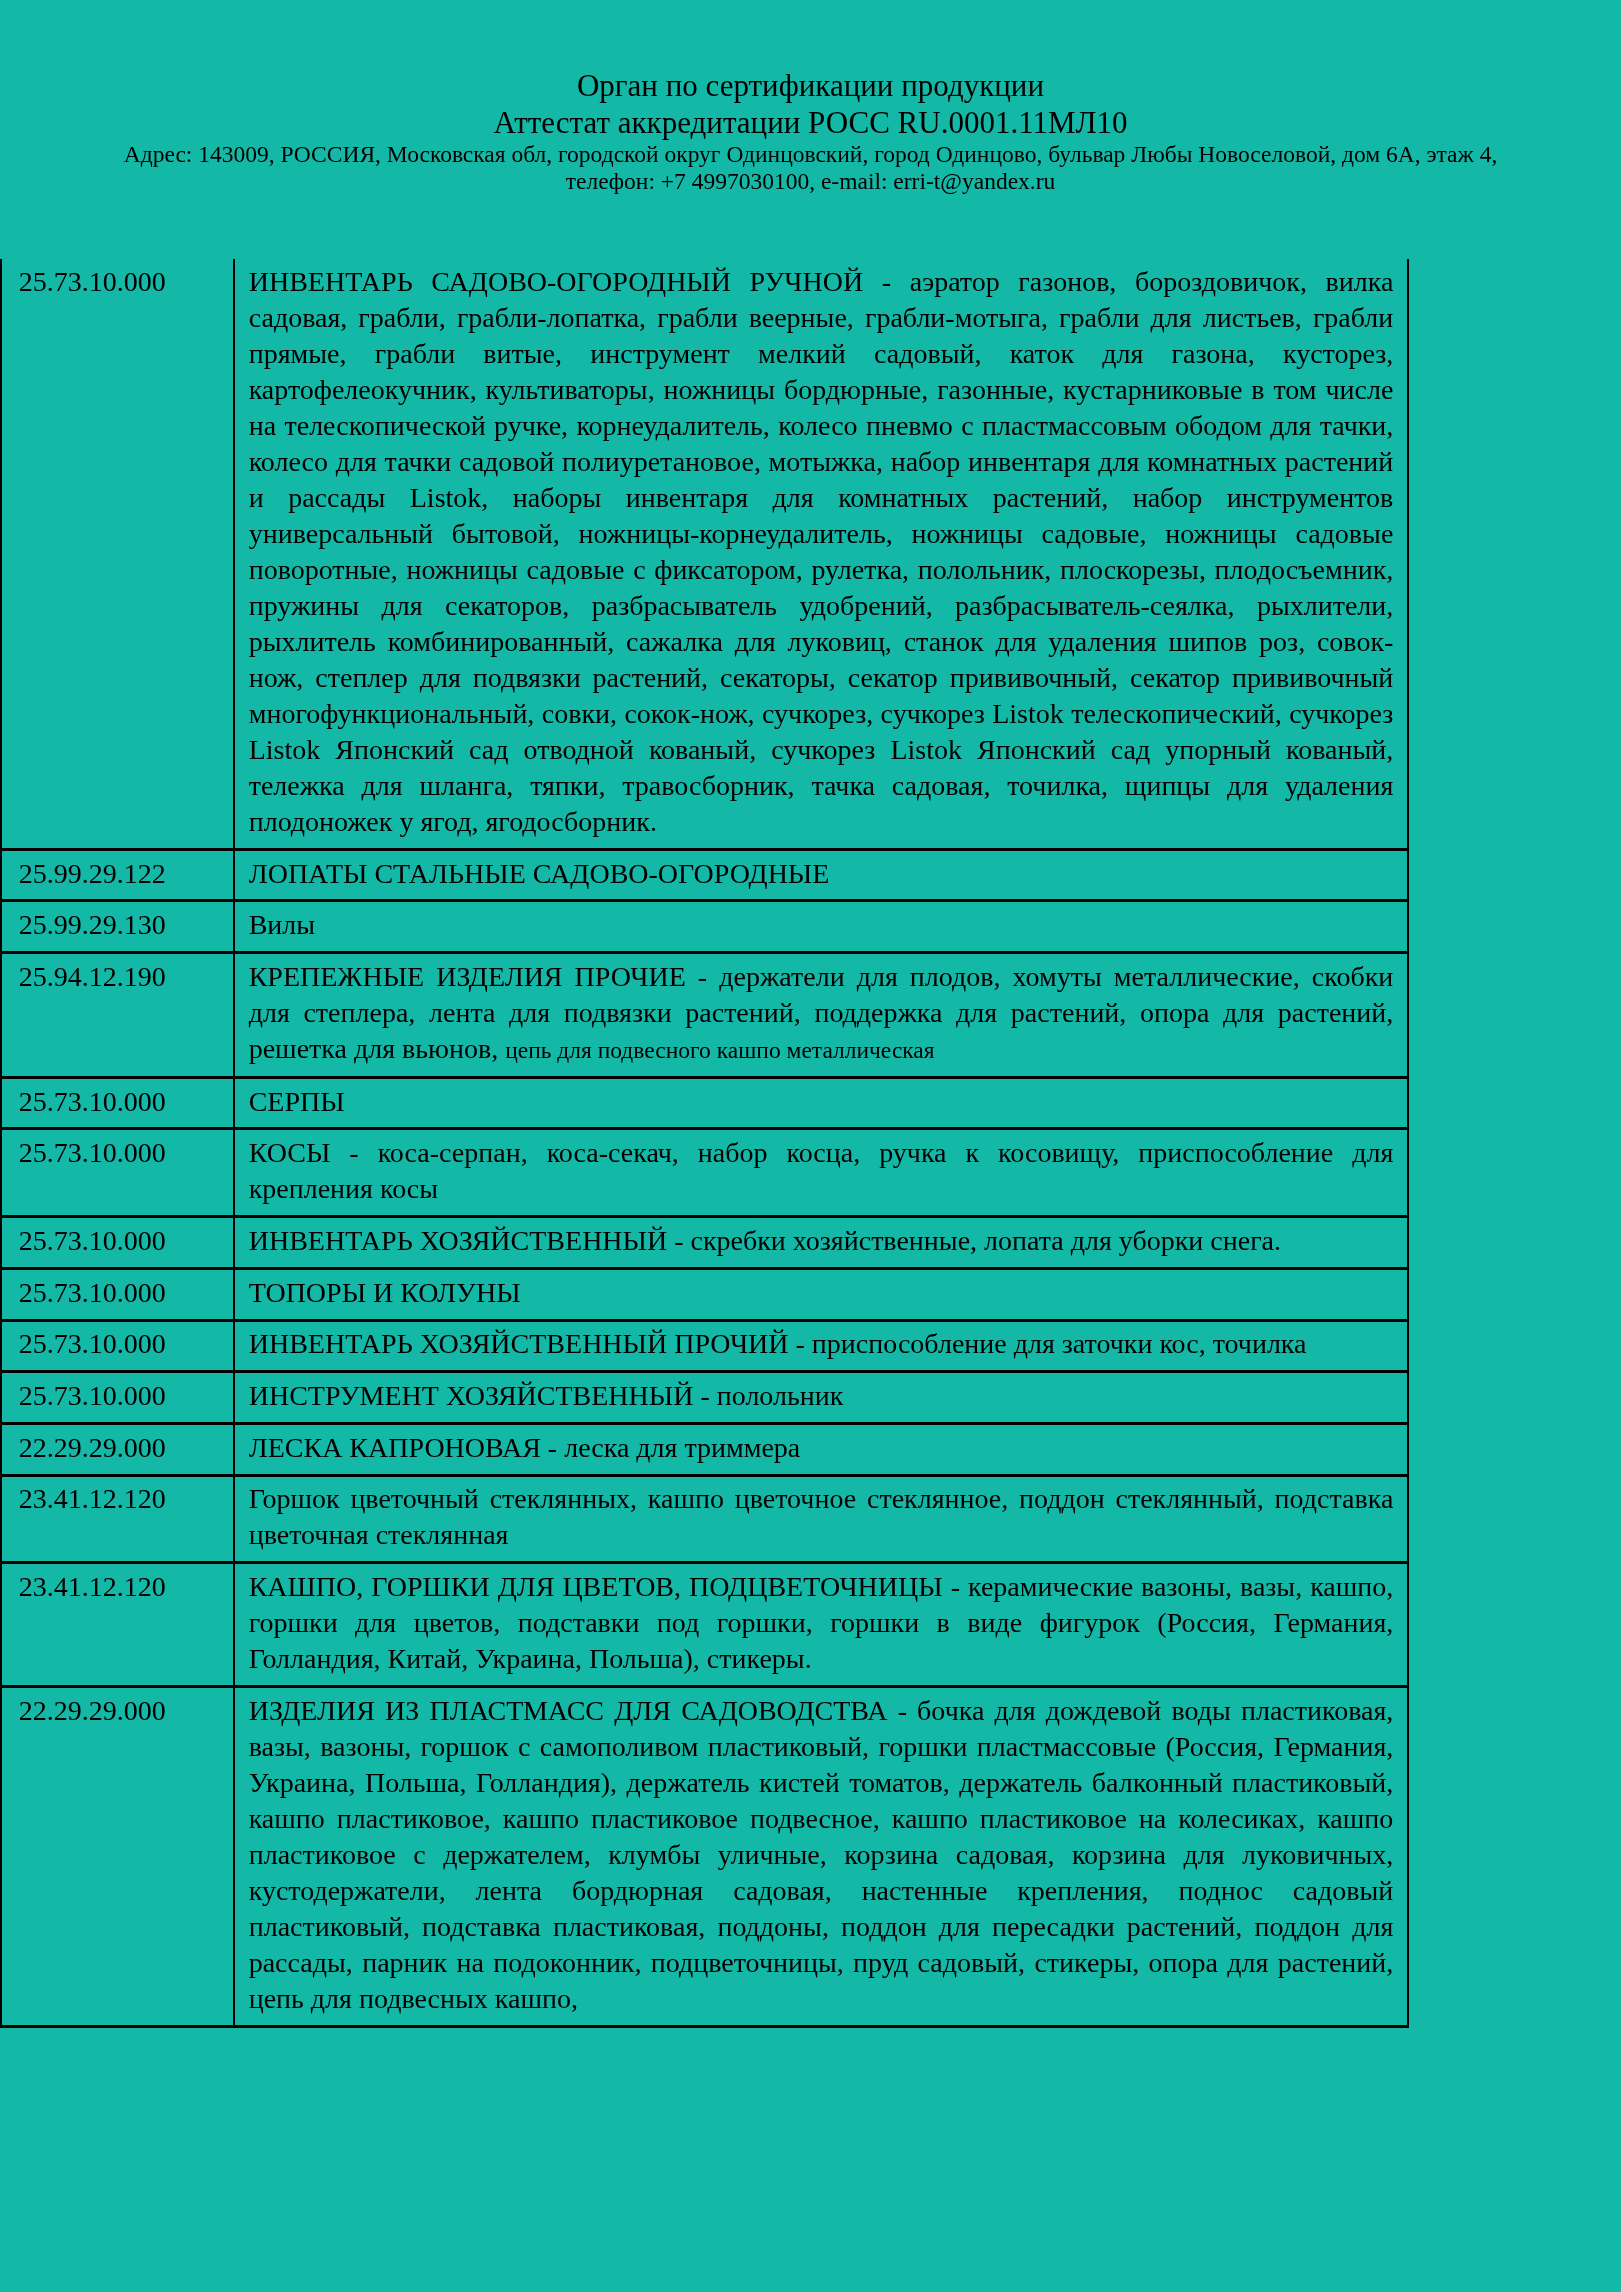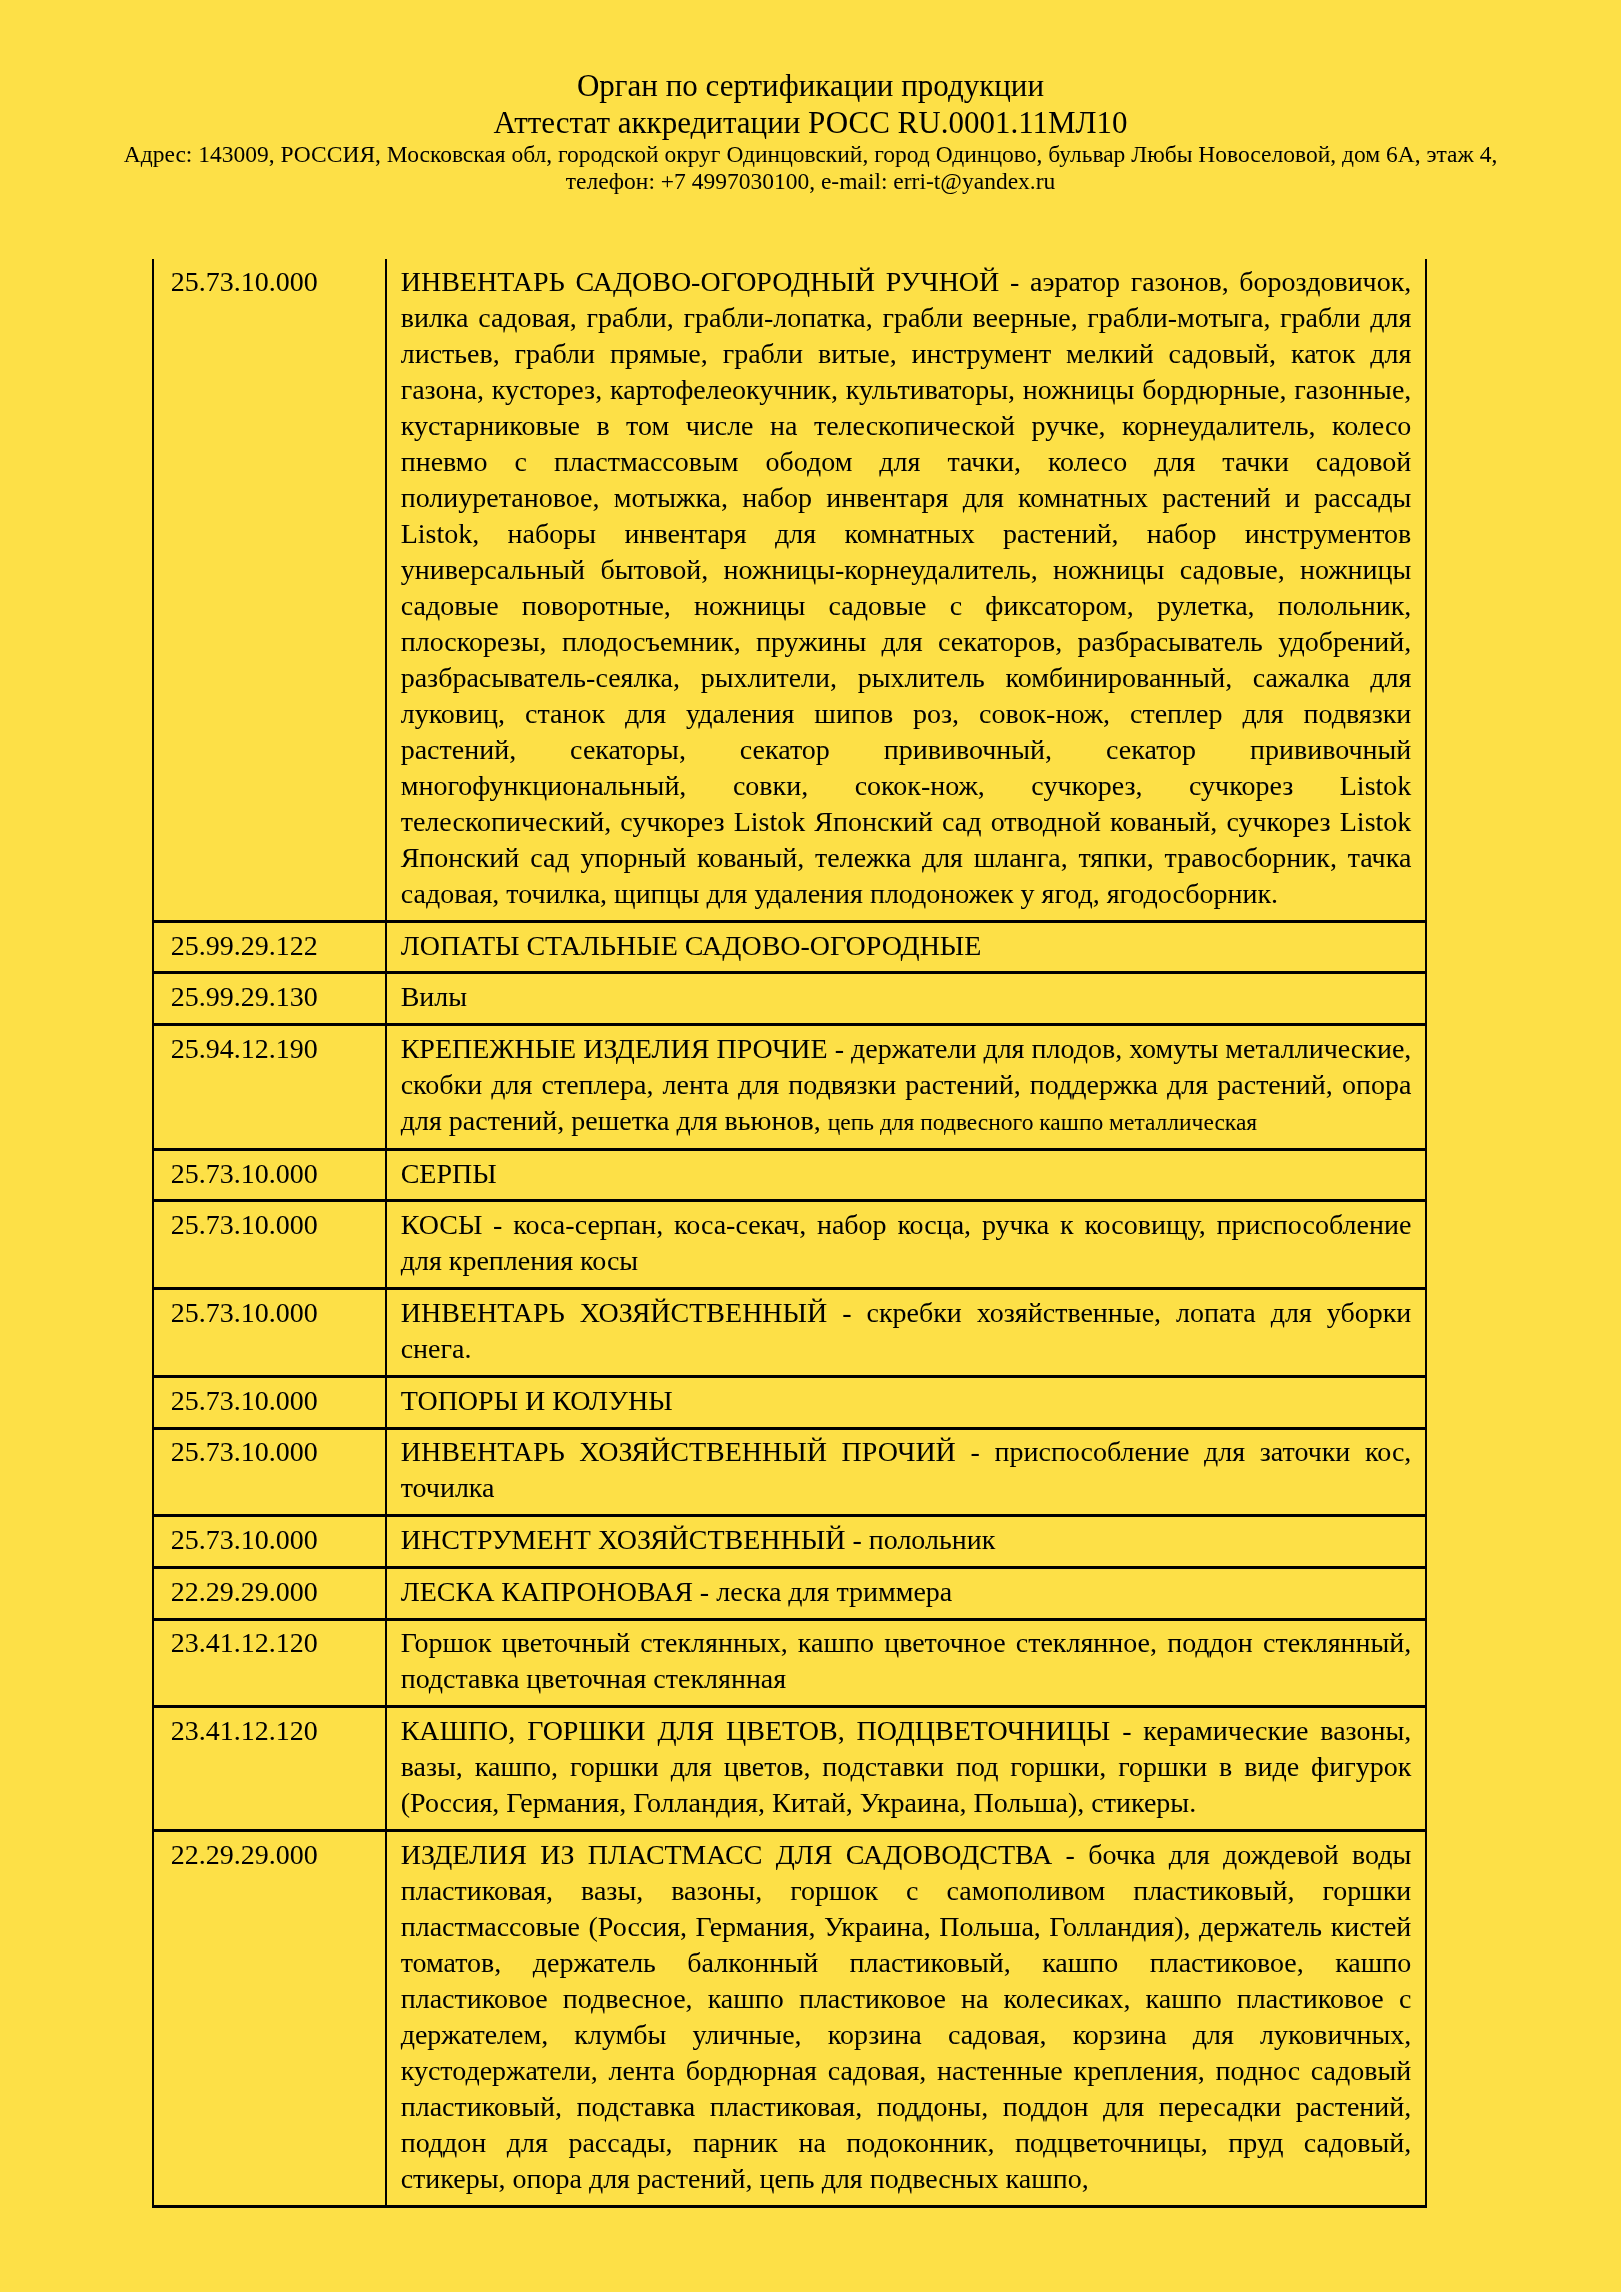--- a/index.html
+++ b/index.html
@@ -8,36 +8,35 @@
     width: 1621px;
     min-height: 2293px;
     font-family: "Liberation Serif", "DejaVu Serif", serif;
     color: #000000;
     background: #ffffff;
   }
   .page {
     width: 1621px;
     min-height: 2293px;
     padding-top: 67px;
-    background: #fde047;
+    background: #14b8a6;
   }
   .doc-header { text-align: center; }
   .doc-header .org-line {
     font-size: 31px;
     line-height: 37px;
   }
   .doc-header .addr-line {
     font-size: 23.5px;
     line-height: 26.5px;
   }
   table.codes {
     border-collapse: collapse;
     table-layout: fixed;
-    width: 1275px;
-    margin-left: 152px;
+    width: 1409px;
     margin-top: 65px;
     border-left: 2.9px solid #000;
     border-right: 2.9px solid #000;
     border-bottom: 3.9px solid #000;
   }
   table.codes td {
     vertical-align: top;
     font-size: 28px;
     line-height: 36px;
     border-bottom: 3.9px solid #000;

